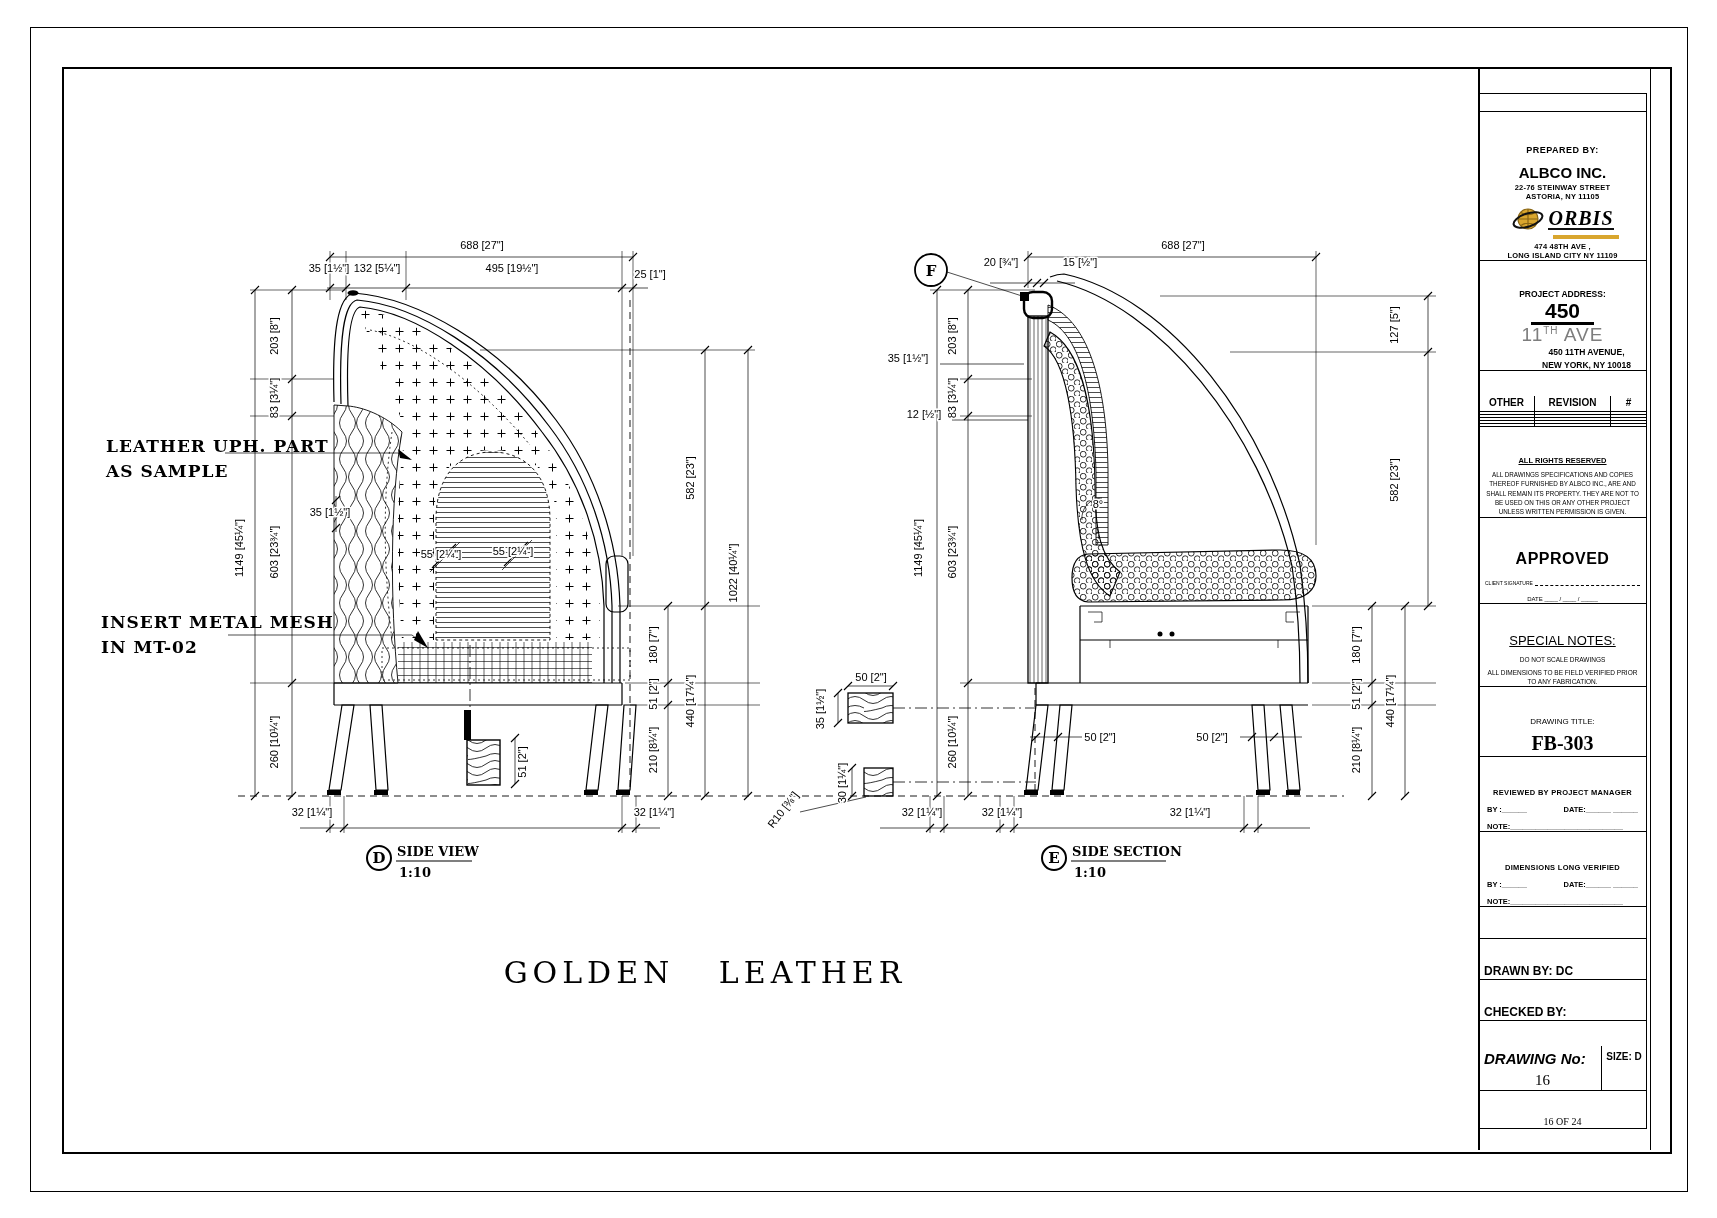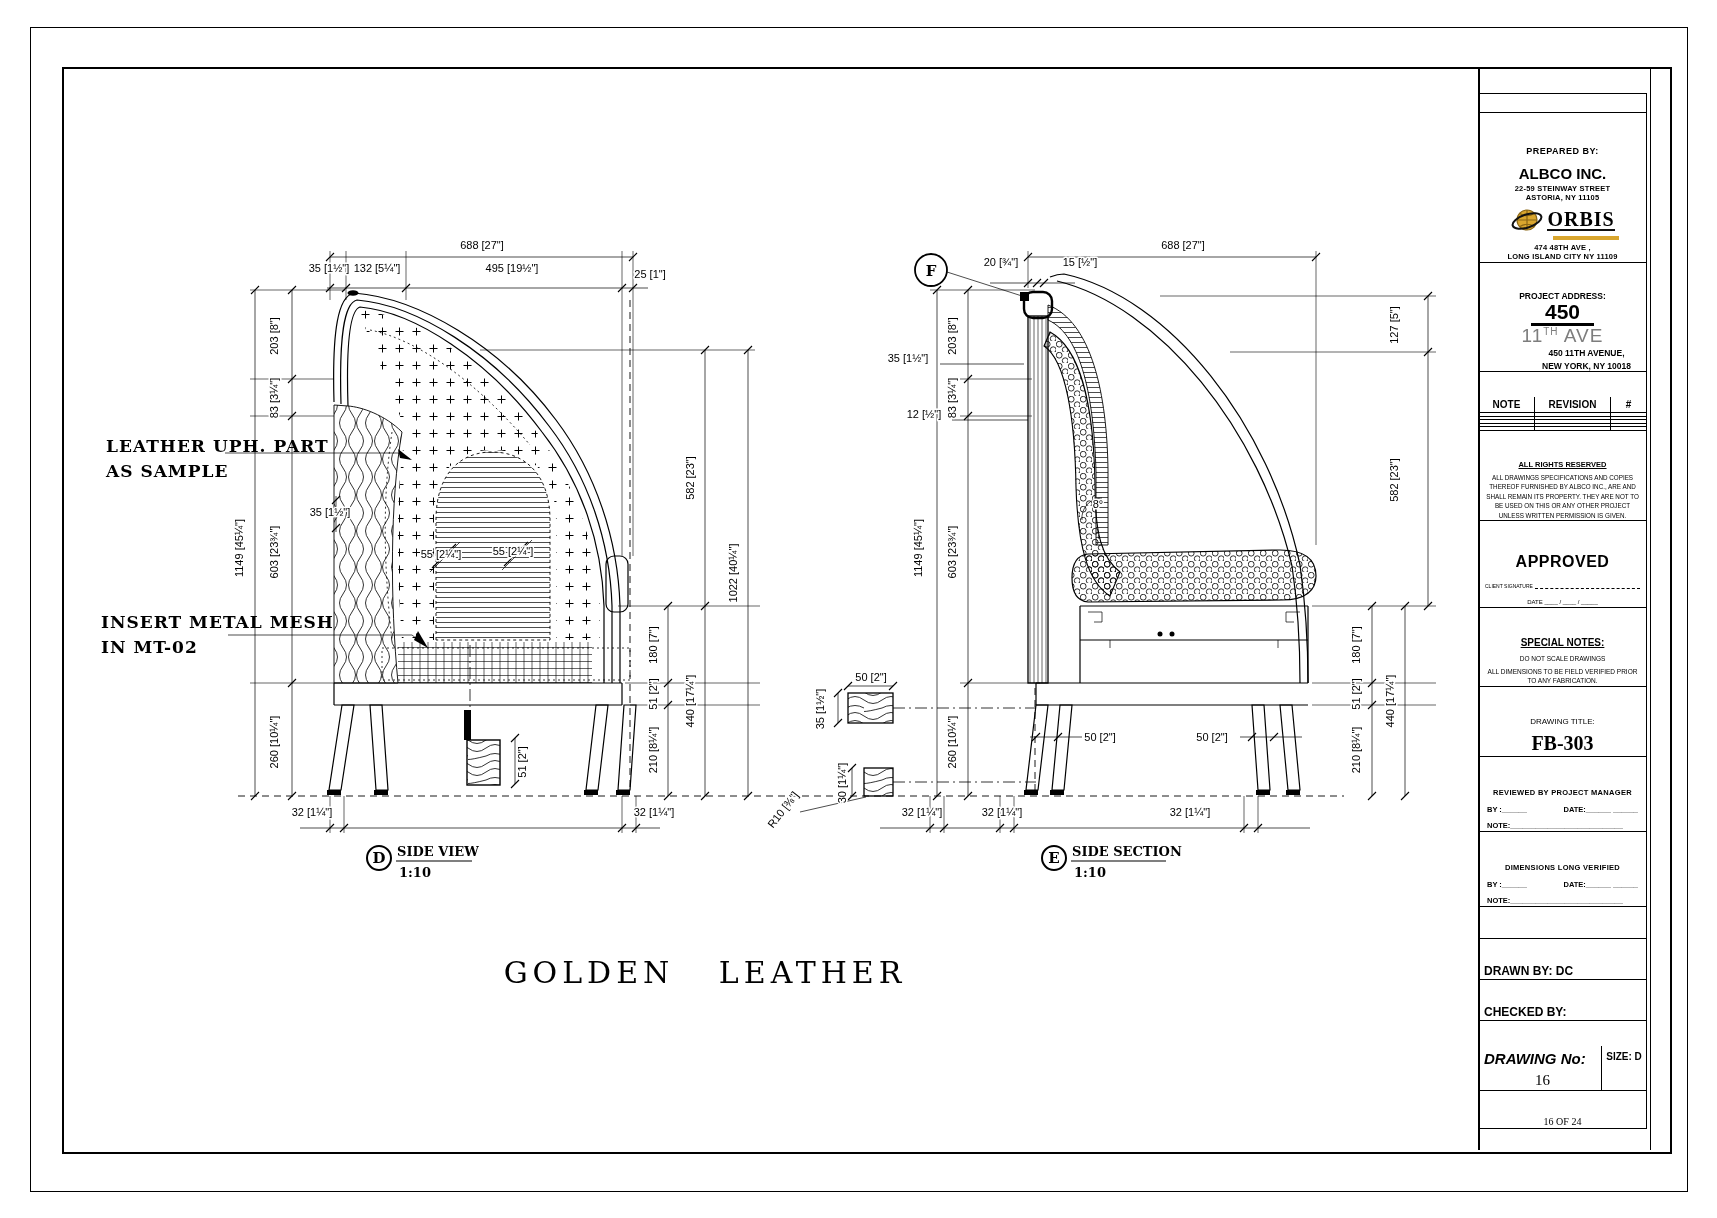--- a/index.html
+++ b/index.html
@@ -14,21 +14,21 @@
   
   #title-block{left:1478px;top:93px;width:167px;height:1034px;border:1.5px solid #000;
     display:flex;flex-direction:column;font-size:8px;line-height:1.25;gap:25px;}
   .tb-sec{border-bottom:1px solid #000;box-sizing:border-box;position:relative;text-align:center;}
   .tb-sec:last-child{border-bottom:none;}
   .s-logo{height:82px;}
   .s-prep{height:130px;padding-top:8px;}
   .prep-label{font-size:9px;font-weight:bold;letter-spacing:.5px;}
   .company{font-size:15px;font-weight:bold;margin-top:8px;}
   .addr{font-size:7.5px;font-weight:bold;letter-spacing:.2px;}
-  .orbis-row{display:flex;align-items:center;justify-content:center;gap:3px;margin-top:4px;}
+  .orbis-row{display:flex;align-items:center;justify-content:center;gap:3px;margin-top:4px;font-style:italic;}
   .orbis-text{font-family:"Liberation Serif",serif;font-weight:bold;font-size:20px;
      letter-spacing:1px;border-bottom:2.5px solid #111;line-height:.95;}
   .orbis-bar{width:66px;height:4px;background:#d9a62e;margin:1px auto 3px 74px;}
   .s-proj{height:96px;padding-top:3px;}
   .proj-label{font-size:8.5px;font-weight:bold;}
   .proj-num{font-size:21px;font-weight:bold;border-bottom:3px solid #000;display:inline-block;
      padding:0 14px 0 14px;line-height:1.05;}
   .proj-street{font-size:19px;color:#7d7d7d;letter-spacing:1px;line-height:1.05;}
   .proj-street sup{font-size:10px;}
   .proj-addr{font-size:8.5px;font-weight:bold;margin-top:2px;padding-left:48px;}
@@ -40,21 +40,21 @@
   .rev-cell.lastrow{border-bottom:none;}
   .s-appr{height:84px;padding-top:6px;}
   .appr-label{font-size:16px;font-weight:bold;letter-spacing:.5px;}
   .sig-row{display:flex;align-items:flex-end;margin:8px 6px 0 6px;font-size:5px;text-align:left;}
   .sig-line{flex:1;border-bottom:1px dashed #000;height:8px;margin-left:2px;}
   .date-row{font-size:6px;margin-top:10px;}
   .s-rights{height:81px;padding-top:4px;}
   .rights-title{font-size:7.5px;font-weight:bold;text-decoration:underline;}
   .rights-body{font-size:6.3px;padding:4px 7px 0 7px;line-height:1.5;}
   .s-notes{height:65px;padding-top:4px;}
-  .notes-title{font-size:10px;font-weight:bold;text-decoration:underline;}
+  .notes-title{font-size:13px;font-weight:normal;text-decoration:underline;}
   .notes-1{font-size:6.5px;margin-top:6px;}
   .notes-2{font-size:6.5px;margin-top:4px;padding:0 8px;line-height:1.4;}
   .s-dtitle{height:62px;padding-top:5px;}
   .dtitle-label{font-size:8px;}
   .dtitle-val{font-family:"Liberation Serif",serif;font-size:20px;font-weight:bold;margin-top:4px;}
   .s-review,.s-dimver{height:64px;padding-top:6px;}
   .rv-title{font-size:7.5px;font-weight:bold;letter-spacing:.3px;}
   .bd-row{display:flex;justify-content:space-between;padding:0 8px;font-size:7.5px;margin-top:8px;font-weight:bold;}
   .note-row{text-align:left;padding:0 8px;font-size:7.5px;margin-top:7px;font-weight:bold;}
   .s-blank{height:29px;}
@@ -328,21 +328,21 @@
   </svg>
 
   <div class="abs" id="main-title">GOLDEN LEATHER</div>
 
   <div class="abs" id="title-block">
     <div class="tb-sec s-logo"></div>
 
     <div class="tb-sec s-prep">
       <div class="prep-label">PREPARED BY:</div>
       <div class="company">ALBCO INC.</div>
-      <div class="addr">22-59 STEINWAY STREET</div>
+      <div class="addr">22-76 STEINWAY STREET</div>
       <div class="addr">ASTORIA, NY 11105</div>
       <div class="orbis-row">
         <svg width="34" height="28" viewBox="0 0 34 28">
           <circle cx="17" cy="13" r="10" fill="#d9a62e"></circle>
           <path d="M7 13h20 M17 3v20 M10 6.5c4 3 10 3 14 0 M10 19.5c4 -3 10 -3 14 0" stroke="#8a6614" stroke-width="1.2" fill="none"></path>
           <circle cx="17" cy="13" r="10" fill="none" stroke="#8a6614" stroke-width="1.2"></circle>
           <ellipse cx="17" cy="14" rx="15" ry="6.5" fill="none" stroke="#111" stroke-width="2" transform="rotate(-18 17 14)"></ellipse>
         </svg>
         <span class="orbis-text">ORBIS</span>
       </div>
@@ -354,21 +354,21 @@
     <div class="tb-sec s-proj">
       <div class="proj-label">PROJECT ADDRESS:</div>
       <div><span class="proj-num">450</span></div>
       <div class="proj-street"><span>11</span><sup>TH</sup><span> AVE</span></div>
       <div class="proj-addr">450 11TH AVENUE,</div>
       <div class="proj-addr">NEW YORK, NY 10018</div>
     </div>
 
     <div class="tb-sec s-rev">
       <div class="rev-grid" id="rev-grid">
-          <div class="rev-cell">NOTE</div>
+          <div class="rev-cell">OTHER</div>
           <div class="rev-cell">REVISION</div>
           <div class="rev-cell lastcol">#</div>
           <div class="rev-cell"></div>
           <div class="rev-cell"></div>
           <div class="rev-cell lastcol"></div>
           <div class="rev-cell"></div>
           <div class="rev-cell"></div>
           <div class="rev-cell lastcol"></div>
           <div class="rev-cell"></div>
           <div class="rev-cell"></div>

